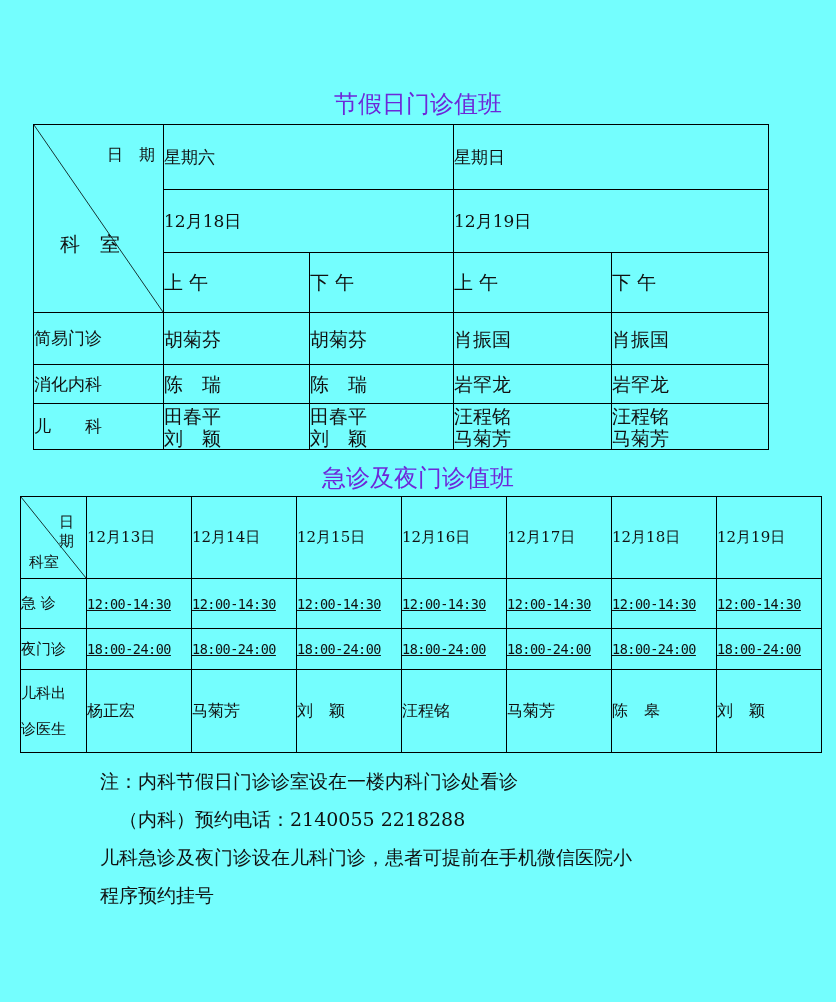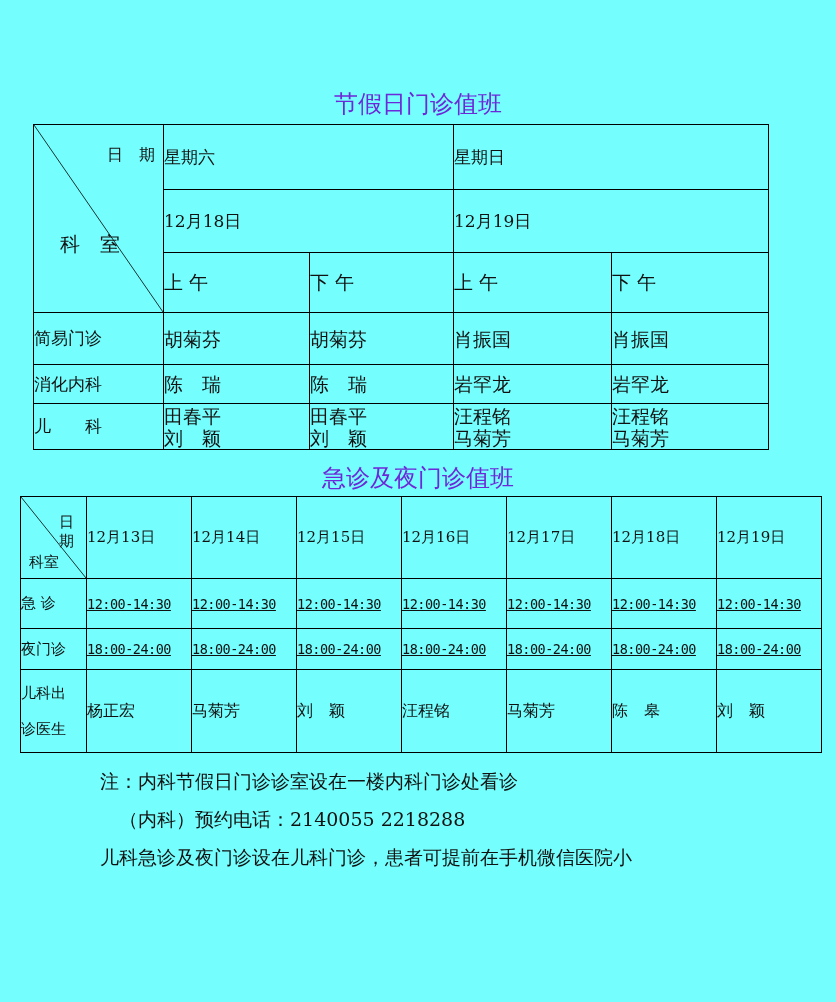--- a/index.html
+++ b/index.html
@@ -155,13 +155,14 @@
     <td style="font-size:16px">陈　皋</td>
     <td style="font-size:16px">刘　颖</td>
   </tr>
 </tbody>
   </table>
 
 <div class="notes">
   <div>注：内科节假日门诊诊室设在一楼内科门诊处看诊</div>
   <div>　（内科）预约电话：2140055 2218288</div>
   <div>儿科急诊及夜门诊设在儿科门诊，患者可提前在手机微信医院小</div>
+  <div>程序预约挂号</div>
 </div>
 
 </body></html>

